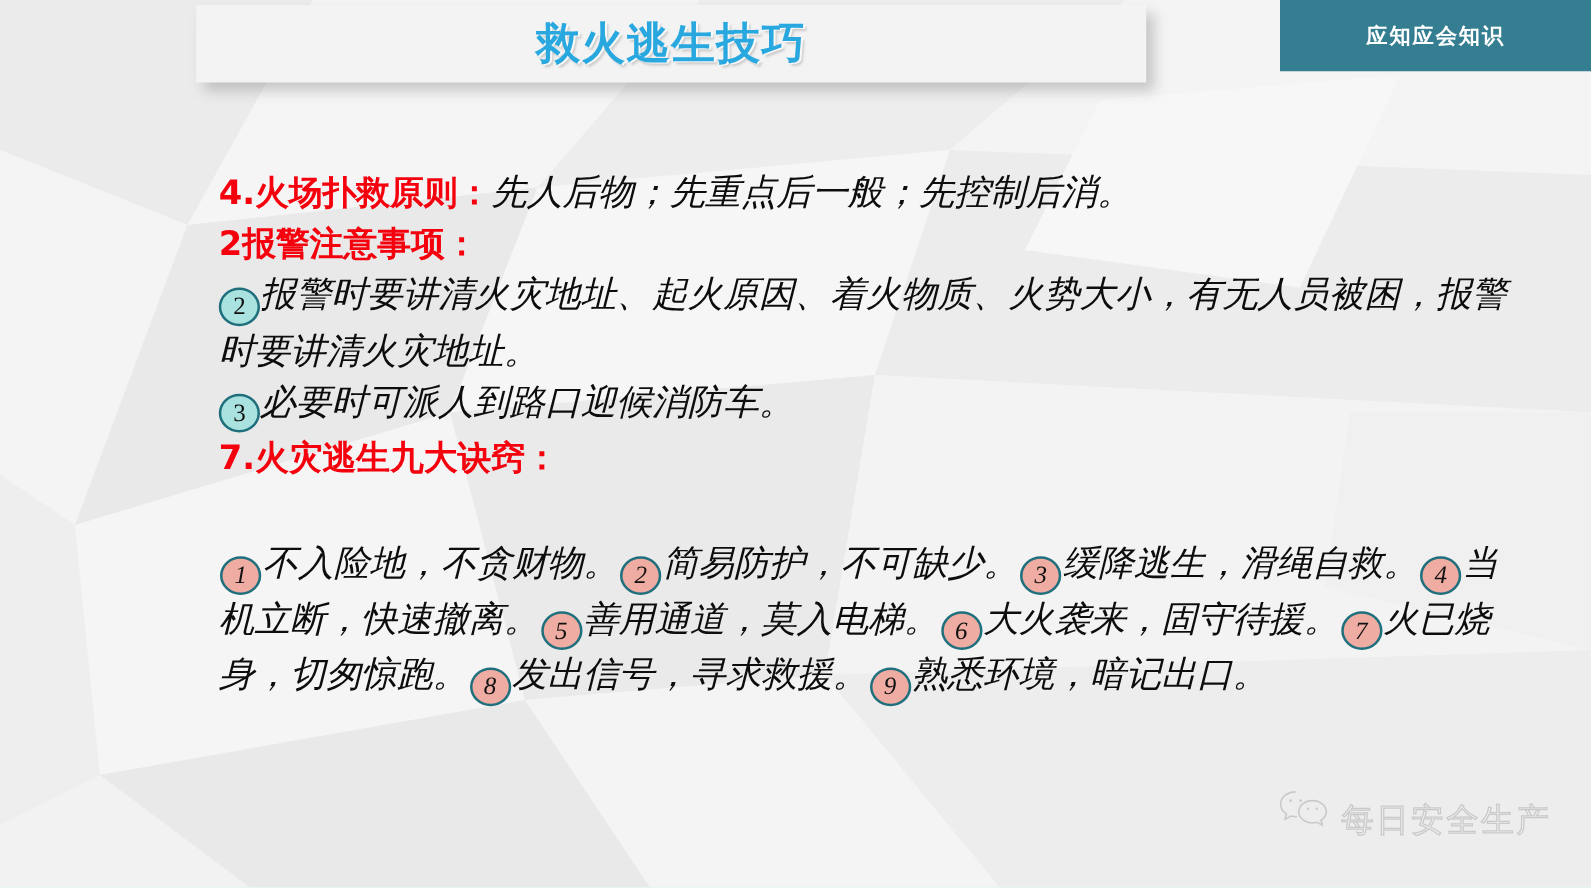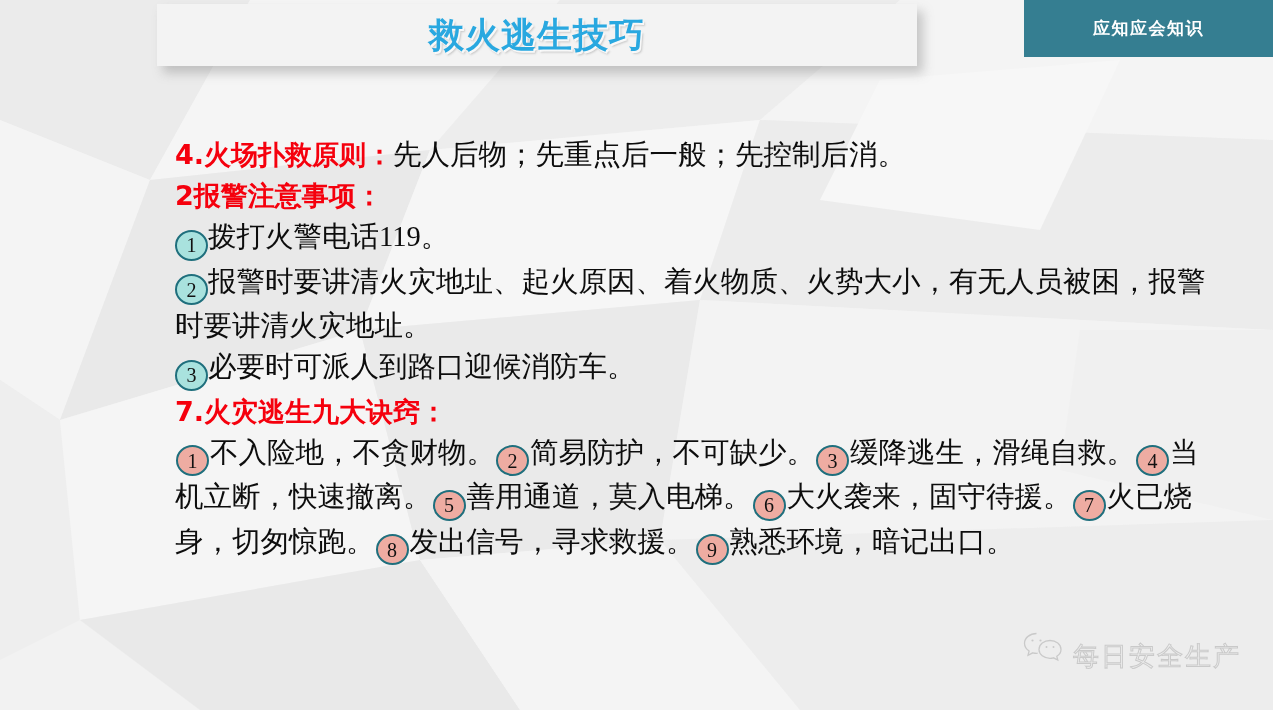--- a/index.html
+++ b/index.html
@@ -91,20 +91,21 @@
     letter-spacing: 0px;
   }
   .heading-red {
     color: #f5000d;
     font-weight: bold;
     font-family: "DejaVu Sans", "Liberation Sans", sans-serif;
     font-size: 27px;
   }
   .body-serif {
     font-family: "Liberation Serif", "DejaVu Serif", serif;
+    font-style: italic;
   }
   
   .circ {
     display: inline-flex;
     align-items: center;
     justify-content: center;
     width: 33px;
     height: 31px;
     border-radius: 50%;
     border: 2.2px solid #1f6f7d;
@@ -120,20 +121,21 @@
   
   .circ-inline {
     position: relative;
     margin: 0 1px;
   }
   #tips-block {
     font-size: 28.5px;
     line-height: 41px;
     letter-spacing: 0;
     width: 1045px;
+    margin-top: 44px;
   }
   
   #watermark {
     position: absolute;
     right: 32px;
     bottom: 36px;
     display: flex;
     align-items: center;
     gap: 9px;
     z-index: 4;
@@ -188,23 +190,20 @@
   <div id="content">
 
     <div class="line">
       <span class="heading-red">4.火场扑救原则：</span><span class="body-serif">先人后物；先重点后一般；先控制后消。</span>
     </div>
 
     <div class="line">
       <span class="heading-red">2报警注意事项：</span>
     </div>
 
-    <div class="line">
-      <span class="circ circ-cyan">1</span><span class="body-serif">拨打火警电话119。</span>
-    </div>
 
     <div class="wrapline">
       <span class="circ circ-cyan">2</span><span class="body-serif">报警时要讲清火灾地址、起火原因、着火物质、火势大小，有无人员被困，报警时要讲清火灾地址。</span>
     </div>
 
     <div class="line">
       <span class="circ circ-cyan">3</span><span class="body-serif">必要时可派人到路口迎候消防车。</span>
     </div>
 
     <div class="line">

